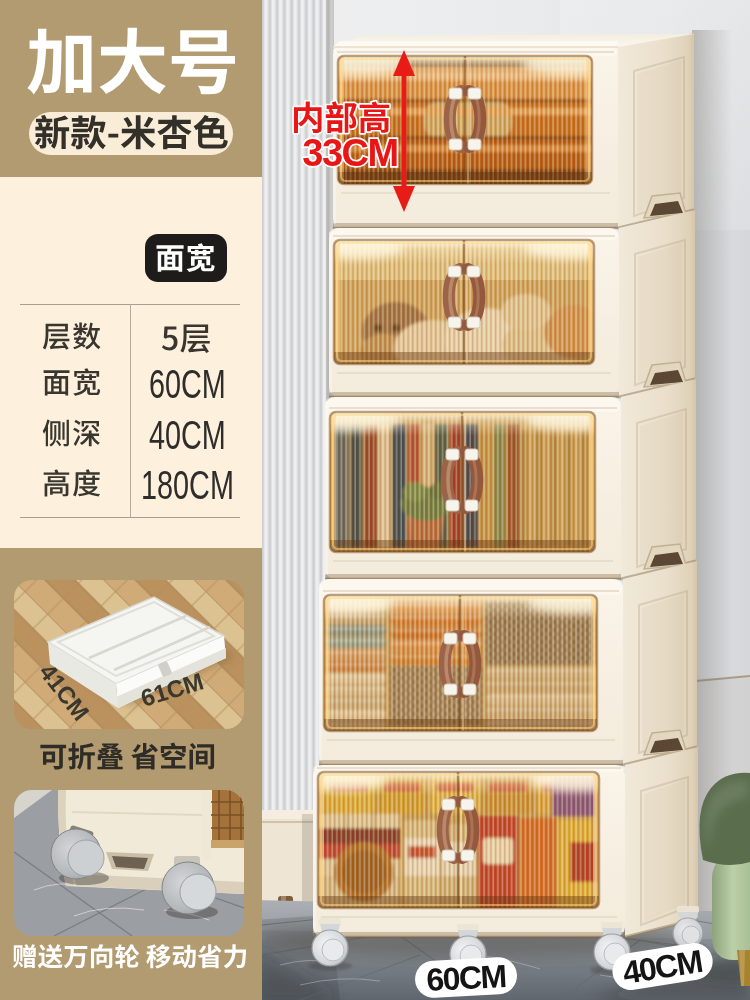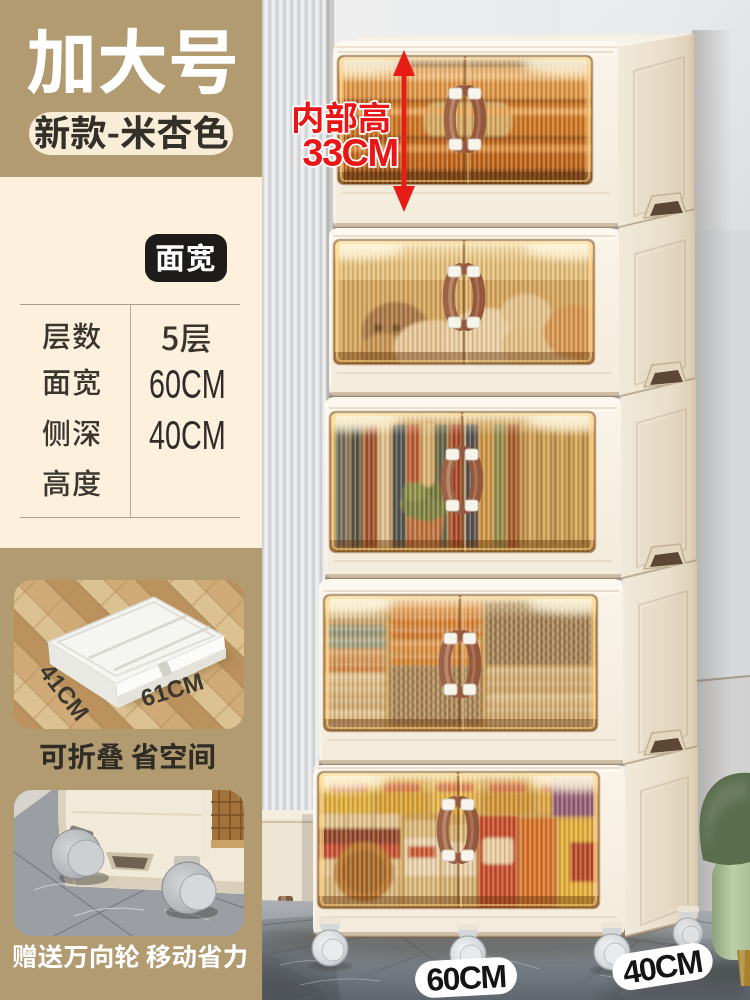--- a/index.html
+++ b/index.html
@@ -641,20 +641,23 @@
     </svg>
 
 <div class="abs" style="left:130px;top:415px;width:115px;height:40px;display:flex;justify-content:center">
       <span style="font-family:'Liberation Sans',sans-serif;font-size:40px;color:#2e2d2b;transform:scaleX(0.72);transform-origin:center bottom;display:block;line-height:40px">40CM</span>
     </div>
 
 <svg style="position:absolute;left:42px;top:494px;overflow:visible" width="1" height="1">
       <path transform="scale(0.02900)" d="M57 -745H939V-664H57ZM295 -549V-474H709V-549ZM201 -615H808V-408H201ZM90 -359H882V-281H182V84H90ZM816 -359H911V-9Q911 24 902 40Q893 56 868 65Q845 73 809 75Q774 77 723 76Q720 60 711 40Q702 21 694 6Q715 7 737 7Q759 8 775 8Q792 7 798 7Q816 7 816 -9ZM430 -827 525 -849Q539 -818 553 -779Q567 -741 574 -716L474 -688Q468 -715 455 -754Q442 -793 430 -827ZM329 -231H709V-18H329V-85H625V-164H329ZM278 -231H367V29H278Z M1276 -559H1980V-483H1276ZM1287 -268H1850V-192H1287ZM1426 -637H1516V-394H1733V-637H1826V-321H1426ZM1825 -268H1844L1861 -272L1920 -241Q1878 -163 1812 -108Q1745 -53 1661 -16Q1576 21 1479 44Q1382 66 1278 78Q1273 61 1262 37Q1250 14 1239 -2Q1335 -10 1426 -27Q1517 -45 1595 -76Q1673 -106 1732 -150Q1792 -195 1825 -255ZM1452 -209Q1501 -148 1584 -104Q1667 -61 1774 -35Q1882 -8 2006 2Q1996 12 1986 26Q1975 41 1966 56Q1957 71 1951 84Q1823 70 1713 37Q1603 5 1516 -48Q1430 -101 1370 -177ZM1204 -750H1991V-662H1204ZM1160 -750H1254V-481Q1254 -420 1250 -347Q1247 -274 1237 -198Q1227 -121 1208 -49Q1189 23 1157 83Q1148 76 1132 68Q1116 60 1100 52Q1083 45 1071 41Q1102 -16 1120 -83Q1137 -150 1146 -220Q1155 -290 1157 -357Q1160 -424 1160 -480ZM1509 -828 1604 -850Q1621 -819 1636 -782Q1652 -745 1658 -718L1558 -693Q1552 -720 1539 -758Q1525 -797 1509 -828Z" fill="#38362f"></path>
     </svg>
 
+<div class="abs" style="left:130px;top:465px;width:115px;height:40px;display:flex;justify-content:center">
+      <span style="font-family:'Liberation Sans',sans-serif;font-size:40px;color:#2e2d2b;transform:scaleX(0.72);transform-origin:center bottom;display:block;line-height:40px">180CM</span>
+    </div>
 
 <svg style="position:absolute;left:161px;top:350px;overflow:visible" width="1" height="1">
       <path transform="scale(0.03200)" d="M268 14Q211 14 166 0Q121 -14 87 -37Q53 -60 27 -85L82 -160Q103 -139 128 -121Q153 -104 185 -93Q216 -82 255 -82Q296 -82 329 -100Q362 -119 381 -154Q400 -190 400 -239Q400 -311 361 -351Q323 -391 260 -391Q225 -391 200 -381Q175 -371 143 -350L86 -387L108 -737H481V-639H208L191 -451Q215 -463 239 -469Q263 -476 292 -476Q354 -476 405 -451Q456 -426 486 -374Q516 -323 516 -242Q516 -161 481 -104Q446 -46 389 -16Q333 14 268 14Z M705 -799H800V-505Q800 -441 796 -365Q793 -289 781 -210Q770 -130 749 -55Q727 20 691 82Q682 74 666 65Q651 55 635 47Q619 38 606 34Q641 -24 660 -93Q679 -162 689 -234Q699 -306 702 -376Q705 -445 705 -504ZM773 -799H1473V-532H773V-613H1378V-718H773ZM886 -457H1455V-374H886ZM826 -284H1524V-201H826ZM1264 -150 1347 -185Q1372 -148 1401 -104Q1430 -60 1456 -19Q1482 22 1497 52L1409 94Q1394 63 1370 21Q1346 -22 1318 -67Q1290 -112 1264 -150ZM878 74Q875 64 869 49Q863 33 856 17Q850 0 844 -11Q857 -15 871 -26Q885 -38 901 -56Q909 -65 924 -85Q939 -104 957 -131Q975 -158 994 -190Q1012 -222 1027 -254L1134 -228Q1107 -181 1074 -135Q1040 -88 1006 -47Q971 -5 937 26V28Q937 28 928 33Q919 38 907 45Q896 52 887 59Q878 67 878 74ZM878 74 875 6 930 -23 1389 -52Q1392 -33 1398 -12Q1404 10 1408 24Q1275 34 1186 40Q1097 47 1041 52Q985 56 953 60Q922 64 905 67Q889 70 878 74Z" fill="#38362f"></path>
     </svg>
 
 <svg class="abs" style="left:14px;top:580px" width="230" height="149" viewBox="0 0 230 149">
       <defs>
 <pattern id="pq" width="64" height="64" patternUnits="userSpaceOnUse" patternTransform="rotate(45 0 0)">
  <rect width="64" height="64" fill="#c39763"></rect>
  <rect y="0" width="64" height="21" fill="#d9bc88"></rect>

